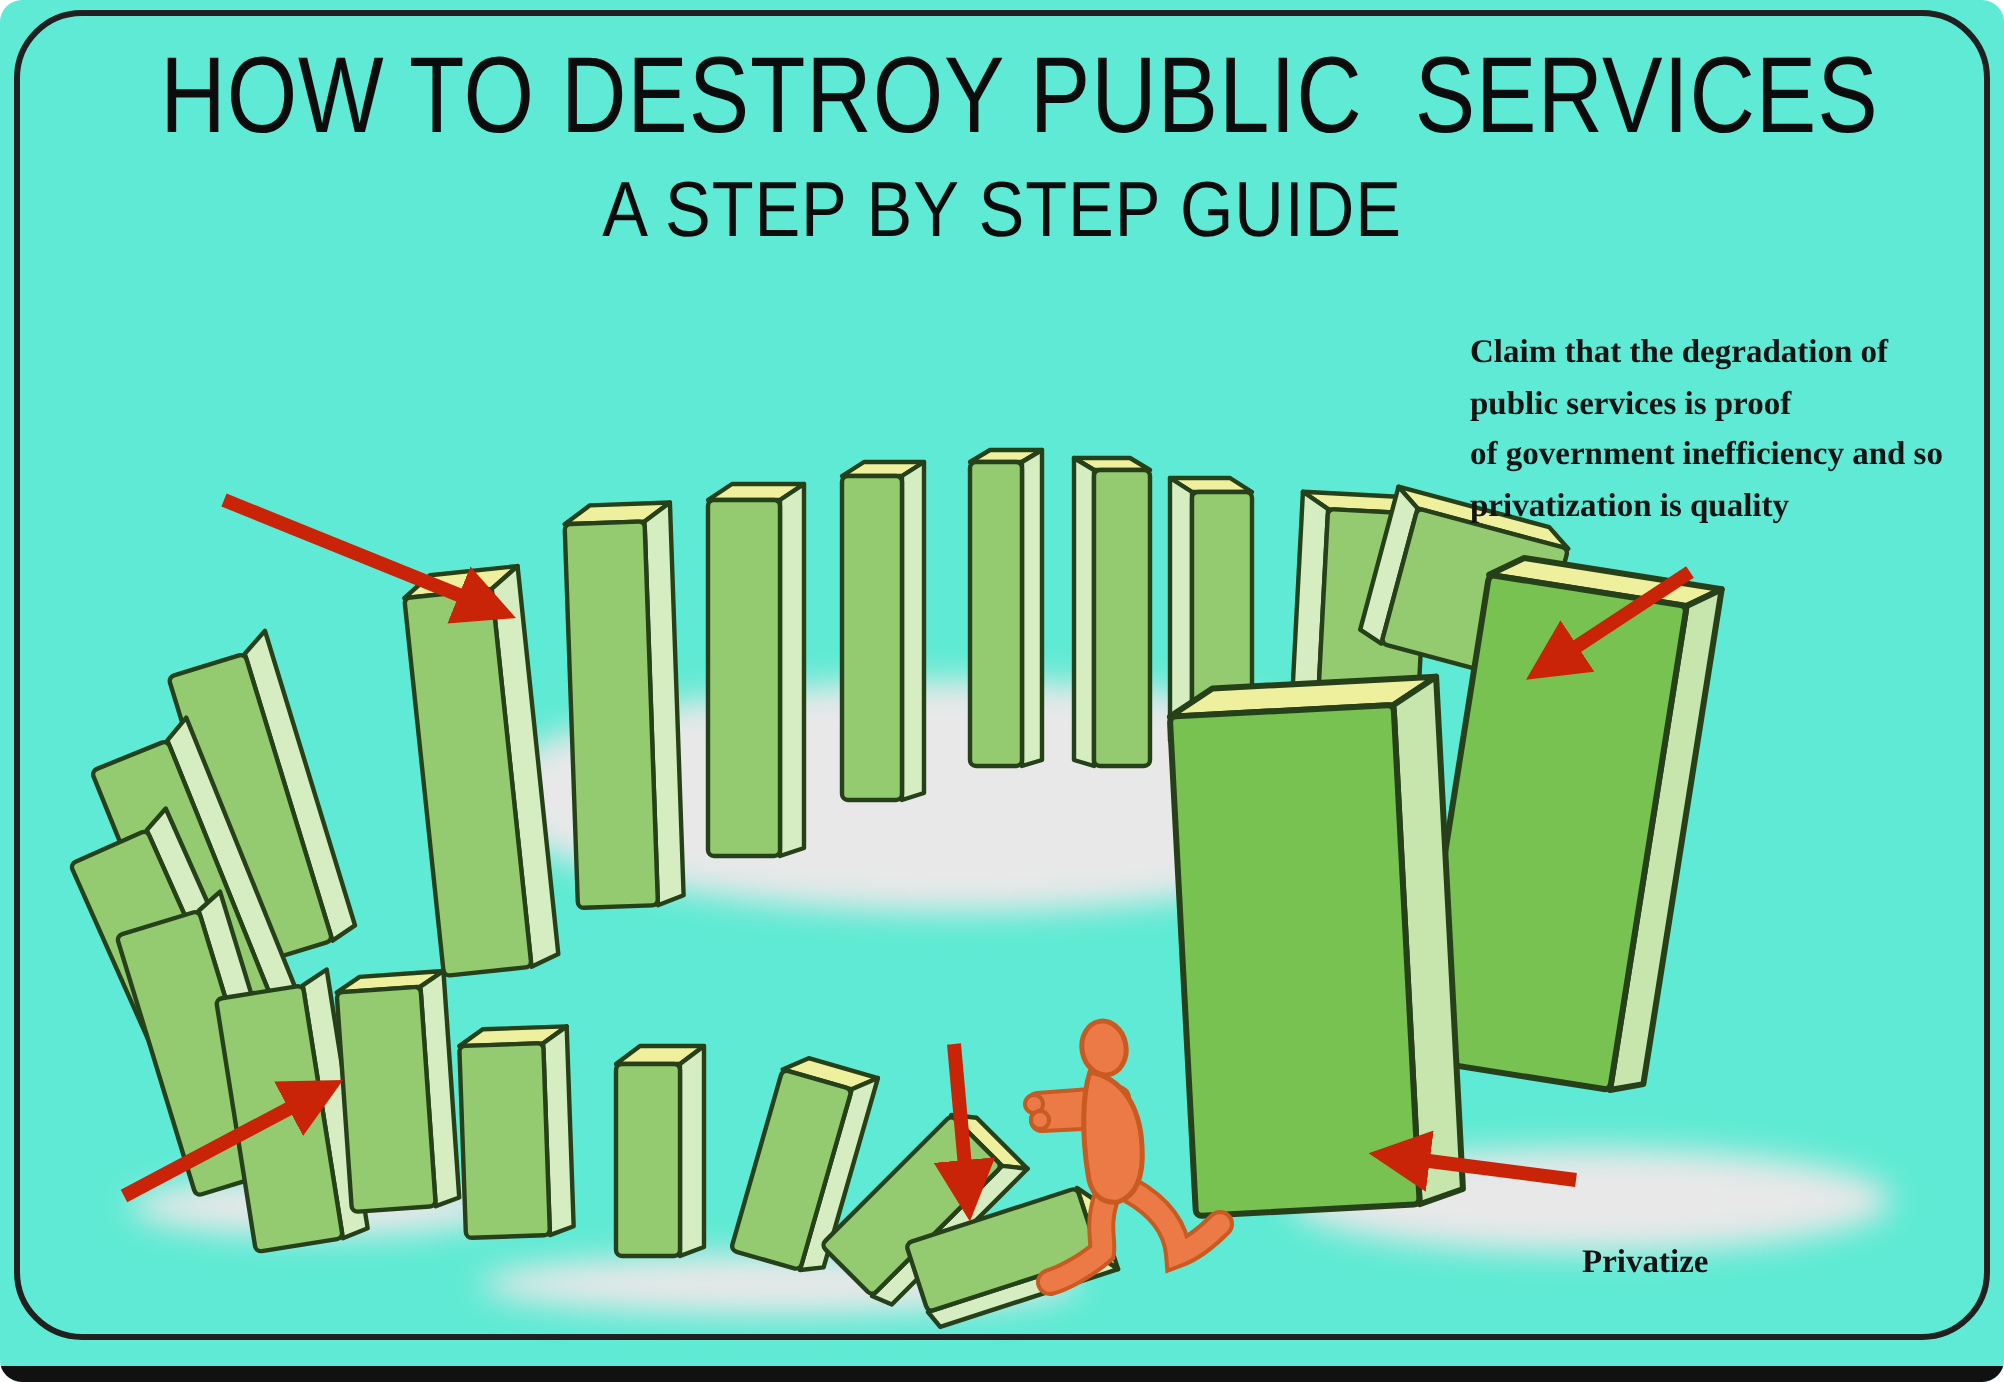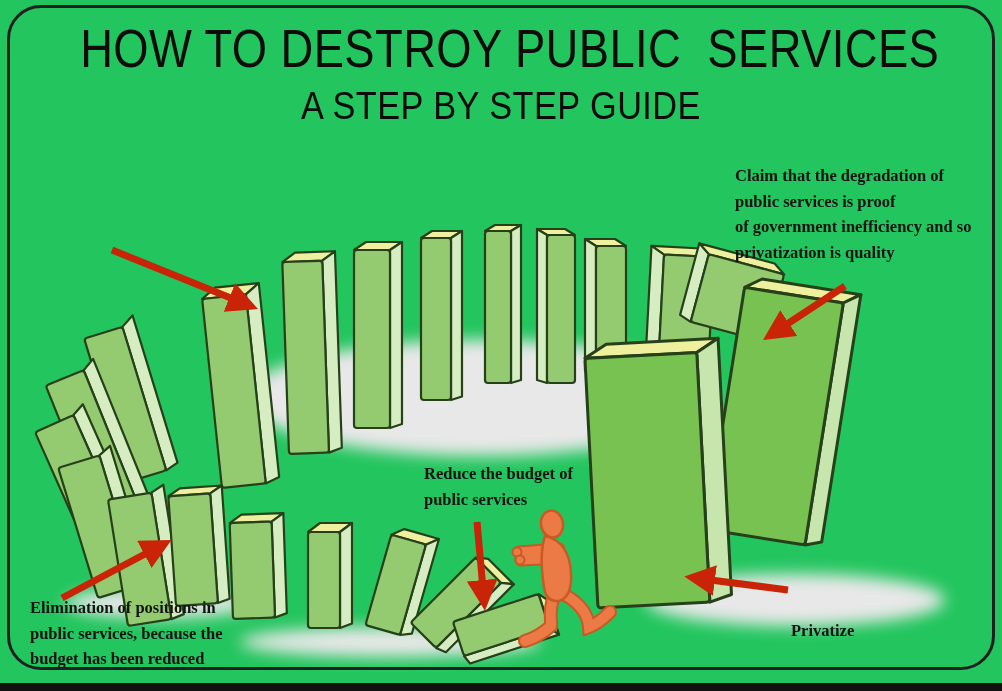--- a/index.html
+++ b/index.html
@@ -1,18 +1,18 @@
 <!DOCTYPE html>
 <html><head>
 <meta charset="utf-8">
 <style>
   html,body{margin:0;padding:0;background:#fff;}
   #page{
     position:relative;width:1002px;height:691px;overflow:hidden;
-    background:#22c55e;font-family:"Liberation Sans",sans-serif;
+    background:#5eead4;font-family:"Liberation Sans",sans-serif;border-radius:11px;
   }
   .frame{
     position:absolute;left:7px;top:5px;right:7px;bottom:21px;
     border:3.5px solid #202020;border-radius:34px;pointer-events:none;
   }
   .bottom-bar{
     position:absolute;left:0;right:0;bottom:0;height:8px;background:#111;
   }
   .title{
     position:absolute;top:20px;left:0;width:100%;text-align:center;
@@ -182,19 +182,14 @@
   <div class="frame"></div>
   <div class="bottom-bar"></div>
 
   <div class="title">HOW TO DESTROY PUBLIC  SERVICES</div>
   <div class="subtitle">A STEP BY STEP GUIDE</div>
 
   <div class="anno anno-claim">Claim that the degradation of
 public services is proof
 of government inefficiency and so
 privatization is quality</div>
-  <div class="anno anno-reduce">Reduce the budget of
-public services</div>
-  <div class="anno anno-eliminate">Elimination of positions in
-public services, because the
-budget has been reduced</div>
   <div class="anno anno-privatize">Privatize</div>
 </div>
 
 </body></html>

